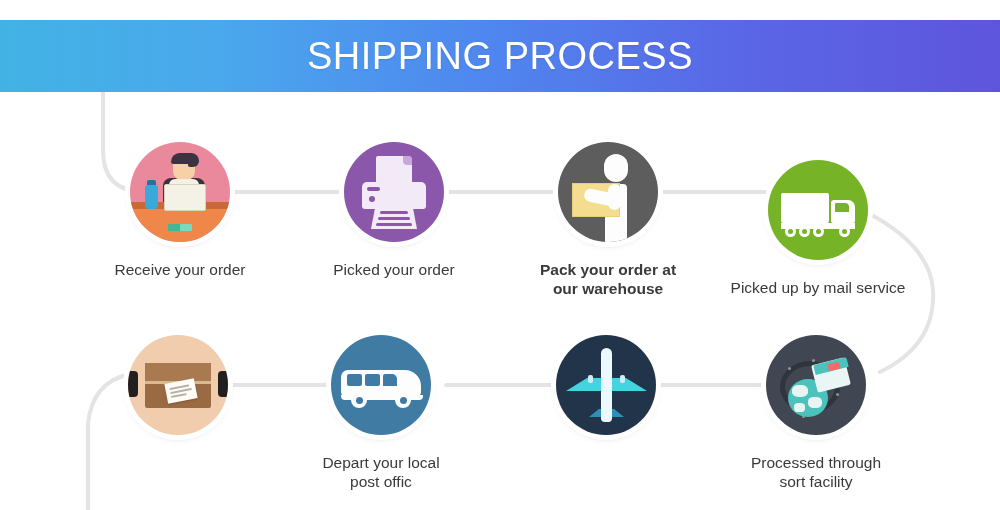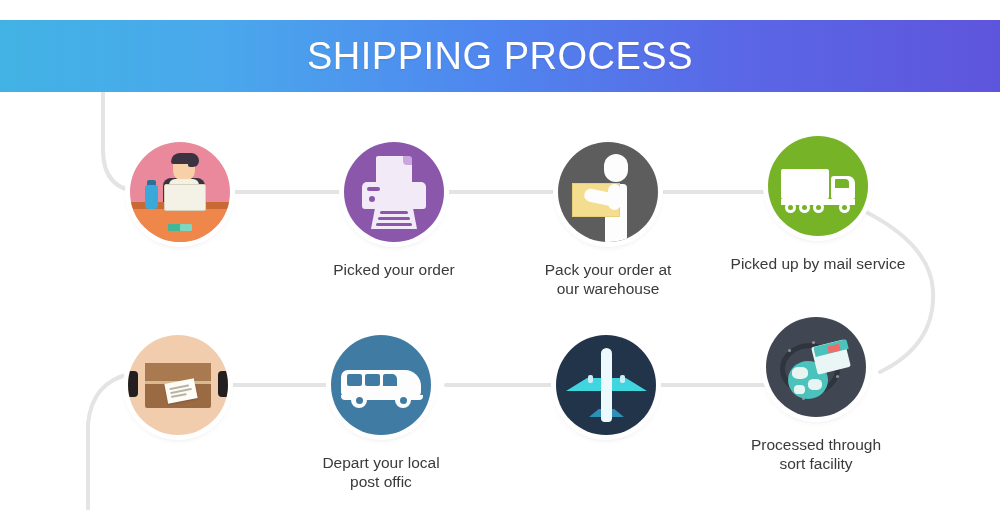--- a/index.html
+++ b/index.html
@@ -194,52 +194,53 @@
       <div class="rc-hair"></div>
       <div class="rc-hair2"></div>
       <div class="rc-shirt"></div>
       <div class="rc-desktop"></div>
       <div class="rc-laptop"></div>
       <div class="rc-bottle-cap"></div>
       <div class="rc-bottle"></div>
       <div class="rc-kb"></div>
       <div class="rc-kb2"></div>
     </div>
+    <div class="step-label">Receive your order</div>
   </div>
 
   <div class="step" style="left:289px; top:142px;">
     <div class="step-icon">
       <div class="bg-prepare"></div>
       <div class="pr-paper"></div>
       <div class="pr-fold"></div>
       <div class="pr-body"></div>
       <div class="pr-slot"></div>
       <div class="pr-dot"></div>
       <div class="pr-out"></div>
       <div class="pr-line" style="left:36px; top:69px; width:28px;"></div>
       <div class="pr-line" style="left:34px; top:75px; width:32px;"></div>
       <div class="pr-line" style="left:32px; top:81px; width:36px;"></div>
     </div>
     <div class="step-label">Picked your order</div>
   </div>
 
-  <div class="step" style="left:503px; top:142px;">
+  <div class="step" style="left:503px; top:142px;font-weight:bold;">
     <div class="step-icon">
       <div class="bg-pack"></div>
       <div class="pk-head"></div>
       <div class="pk-torso"></div>
       <div class="pk-box"></div>
       <div class="pk-arm"></div>
       <div class="pk-arm2"></div>
     </div>
     <div class="step-label">Pack your order at
 our warehouse</div>
   </div>
 
-  <div class="step" style="left:713px; top:136px;">
+  <div class="step" style="left:713px; top:160px;">
     <div class="step-icon">
       <div class="bg-truck"></div>
       <div class="tk-trailer"></div>
       <div class="tk-cab"></div>
       <div class="tk-cabwin"></div>
       <div class="tk-chassis"></div>
       <div class="tk-wheel" style="left:17px;"></div>
       <div class="tk-wheel" style="left:31px;"></div>
       <div class="tk-wheel" style="left:45px;"></div>
       <div class="tk-wheel" style="left:71px;"></div>
@@ -282,21 +283,21 @@
     <div class="step-icon">
       <div class="bg-plane"></div>
       <div class="pl-wing"></div>
       <div class="pl-tail"></div>
       <div class="pl-fuse"></div>
       <div class="pl-eng1"></div>
       <div class="pl-eng2"></div>
     </div>
   </div>
 
-  <div class="step" style="left:711px; top:317px;text-align:center;">
+  <div class="step" style="left:711px; top:335px;text-align:center;">
     <div class="step-icon">
       <div class="bg-sort"></div>
       <div class="st-ring"></div>
       <div class="st-dot" style="left:22px; top:32px;"></div>
       <div class="st-dot" style="left:46px; top:24px;"></div>
       <div class="st-dot" style="left:70px; top:58px;"></div>
       <div class="st-dot" style="left:36px; top:80px;"></div>
       <div class="st-globe">
         <div class="st-land" style="left:4px; top:6px; width:16px; height:12px;"></div>
         <div class="st-land" style="left:20px; top:18px; width:14px; height:11px;"></div>

